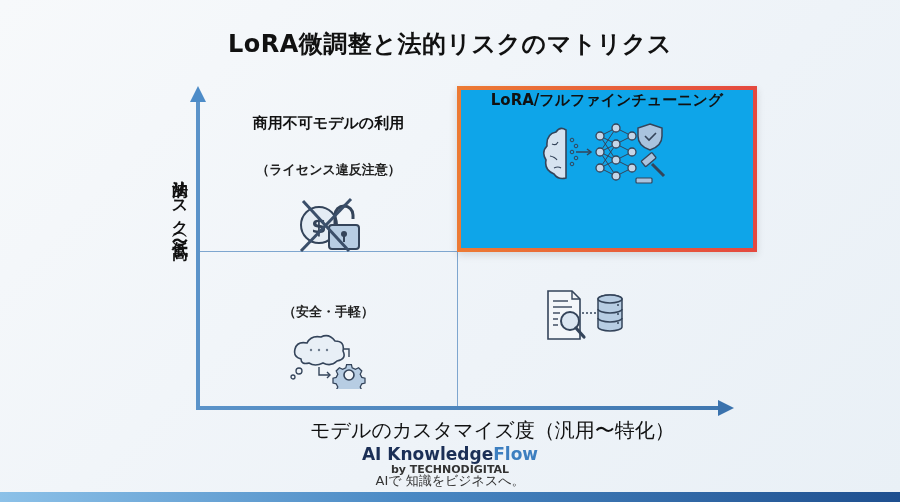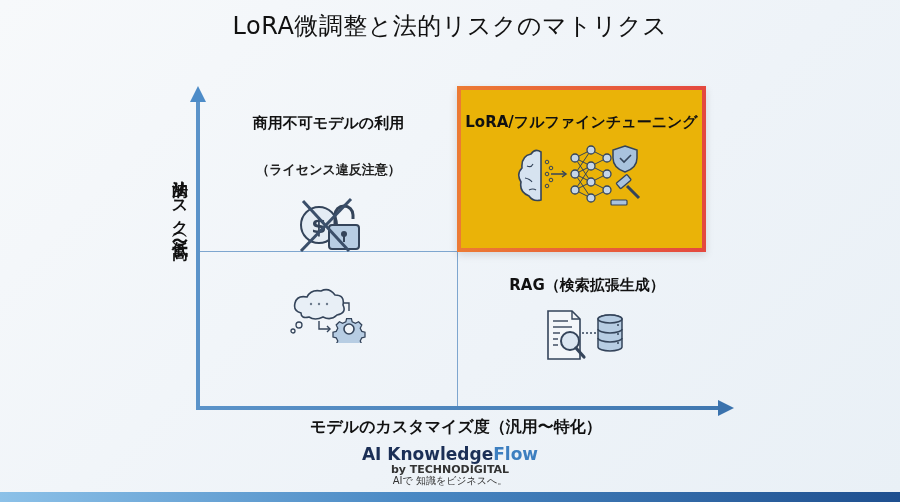--- a/index.html
+++ b/index.html
@@ -4,22 +4,22 @@
 <style>
   * { box-sizing: border-box; margin: 0; padding: 0; }
   html, body { width: 900px; height: 502px; overflow: hidden; }
   body {
     font-family: "DejaVu Sans", "Liberation Sans", sans-serif;
     background: linear-gradient(135deg, #f7f9fb 0%, #eef3f8 60%, #e9f0f6 100%);
     position: relative;
     color: #111;
   }
   .title {
-    position: absolute; left: 0; top: 10px; width: 900px;
-    text-align: center; font-size: 24px; font-weight: normal; color: #111;
+    position: absolute; left: 0; top: 28px; width: 900px;
+    text-align: center; font-size: 24px; font-weight: bold; color: #111;
     letter-spacing: 0.5px;
   }
   .axis-y {
     position: absolute; left: 196px; top: 100px; width: 4px; height: 310px;
     background: #5b93c9;
   }
   .axis-y-head {
     position: absolute; left: 190px; top: 86px; width: 0; height: 0;
     border-left: 8px solid transparent; border-right: 8px solid transparent;
     border-bottom: 16px solid #4d8cc8;
@@ -41,46 +41,45 @@
     position: absolute; left: 457px; top: 251px; width: 1px; height: 155px;
     background: #7ea6cf;
   }
   .y-label {
     position: absolute; left: 166px; top: 168px; width: 24px;
     writing-mode: vertical-rl; text-orientation: upright;
     font-size: 16px; font-weight: bold; color: #111; letter-spacing: 1px;
   }
   .x-label {
     position: absolute; left: 310px; top: 417px;
-    font-size: 16px; font-weight: bold; color: #111;
+    font-size: 20px; font-weight: normal; color: #111;
   }
   .quad {
     position: absolute; text-align: center;
   }
   .quad .q-title { font-size: 15px; font-weight: bold; color: #111; line-height: 20px; }
   .quad .q-sub { font-size: 13px; font-weight: bold; color: #222; line-height: 18px; margin-top: 28px; }
   .quad .q-icon { margin-top: 14px; display: flex; justify-content: center; }
   .q-tl { left: 200px; top: 113px; width: 257px; }
   .q-tr {
-    left: 457px; top: 86px; width: 249px; height: 166px;
-    background: #eab308;
+    left: 457px; top: 86px; width: 300px; height: 166px;
+    background: #0ea5e9;
     border: 4px solid #ea6a3a;
     border-image: linear-gradient(90deg, #ec7a34, #e4493f) 1;
     box-shadow: 0 3px 8px rgba(0,0,0,0.12);
-    padding-top: 22px;
   }
   .q-bl { left: 200px; top: 275px; width: 257px; }
   .q-br { left: 457px; top: 275px; width: 260px; }
   .footer {
     position: absolute; left: 0; top: 444px; width: 900px; text-align: center;
   }
   .brand { font-size: 17px; font-weight: bold; color: #1b2f56; line-height: 20px; }
   .brand .flow { color: #3d7fc0; }
   .byline { font-size: 11px; font-weight: bold; color: #333; line-height: 11px; }
-  .tagline { font-size: 10px; color: #333; line-height: 12px; }
+  .tagline { font-size: 13px; color: #333; line-height: 12px; }
   .bottom-bar {
     position: absolute; left: 0; top: 492px; width: 900px; height: 10px;
     background: linear-gradient(90deg, #8cc1e8 0%, #4a89c4 45%, #1e4f8f 100%);
   }
 </style>
 </head>
 <body>
 
 <div class="title">LoRA微調整と法的リスクのマトリクス</div>
 
@@ -162,41 +161,41 @@
       <path d="M103 16 l4 4 l7 -7" fill="none" stroke="#34445a" stroke-width="1.6"></path>
 
       <rect x="100" y="36" width="14" height="7" rx="1" transform="rotate(-40 107 40)" fill="#a9c3de" stroke="#34445a" stroke-width="1.3"></rect>
       <line x1="110" y1="44" x2="122" y2="56" stroke="#34445a" stroke-width="3"></line>
       <rect x="94" y="58" width="16" height="5" rx="1" fill="#a9c3de" stroke="#34445a" stroke-width="1.2"></rect>
     </svg>
   </div>
 </div>
 
 <div class="quad q-bl">
+  <div class="q-sub">（安全・手軽）</div>
   <div class="q-icon" style="margin-top:12px;">
     <svg width="80" height="56" viewBox="0 0 80 56">
       <path d="M12 26 q-8 -2 -6 -10 q2 -8 12 -6 q4 -8 14 -6 q8 -4 14 4 q10 0 8 10 q4 8 -6 10 q-6 6 -14 2 q-8 4 -14 0 q-8 2 -8 -4 z" fill="#e8eff6" stroke="#34445a" stroke-width="1.6"></path>
       <circle cx="22" cy="17" r="1.2" fill="#6b7a8c"></circle>
         <circle cx="30" cy="17" r="1.2" fill="#6b7a8c"></circle>
         <circle cx="38" cy="17" r="1.2" fill="#6b7a8c"></circle>
       <circle cx="10" cy="38" r="3" fill="none" stroke="#34445a" stroke-width="1.3"></circle>
       <circle cx="4" cy="44" r="2" fill="none" stroke="#34445a" stroke-width="1.3"></circle>
       <path d="M54 16 h6 v8" fill="none" stroke="#34445a" stroke-width="1.4"></path>
       <path d="M30 34 v8 h10" fill="none" stroke="#34445a" stroke-width="1.4"></path>
       <path d="M38 39 l3 3 l-3 3" fill="none" stroke="#34445a" stroke-width="1.4"></path>
       <g transform="translate(60 42)">
         <path d="M-3 -13 h6 l1 4 l4 2 l4 -2 l4 4 l-2 4 l2 4 l4 1 v6 l-4 1 l-2 4 l2 4 l-4 4 l-4 -2 l-4 2 l-1 4 h-6 l-1 -4 l-4 -2 l-4 2 l-4 -4 l2 -4 l-2 -4 l-4 -1 v-6 l4 -1 l2 -4 l-2 -4 l4 -4 l4 2 l4 -2 z" transform="scale(0.8)" fill="#b7cde3" stroke="#34445a" stroke-width="1.6"></path>
         <circle cx="0" cy="0" r="5" fill="#f0f4f8" stroke="#34445a" stroke-width="1.6"></circle>
       </g>
     </svg>
   </div>
 </div>
 
 <div class="quad q-br">
-  <div class="q-title">RAG（検索拡張生成）</div>
   <div class="q-icon" style="margin-top:12px;">
     <svg width="90" height="56" viewBox="0 0 90 56">
       <path d="M6 4 h24 l8 8 v40 h-32 z" fill="#f3f6f9" stroke="#34445a" stroke-width="1.6"></path>
       <path d="M30 4 v8 h8" fill="none" stroke="#34445a" stroke-width="1.4"></path>
       <g stroke="#34445a" stroke-width="1.4">
         <line x1="11" y1="14" x2="26" y2="14"></line>
           <line x1="11" y1="20" x2="30" y2="20"></line>
         <line x1="11" y1="26" x2="18" y2="26"></line>
           <line x1="11" y1="32" x2="16" y2="32"></line>
           <line x1="11" y1="38" x2="16" y2="38"></line>

